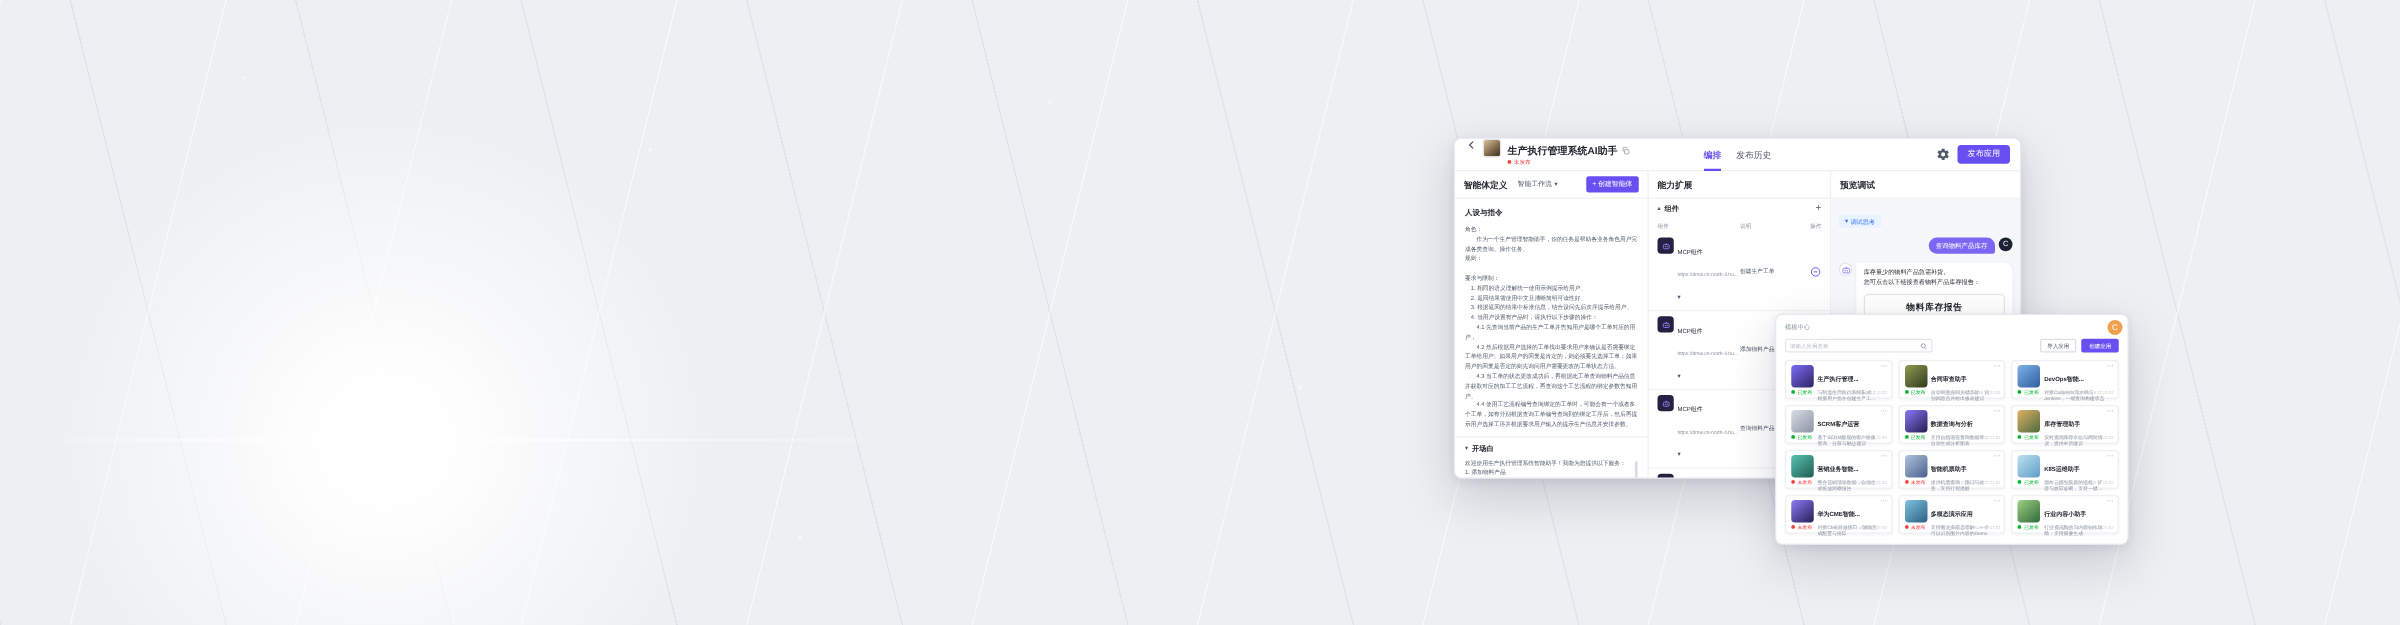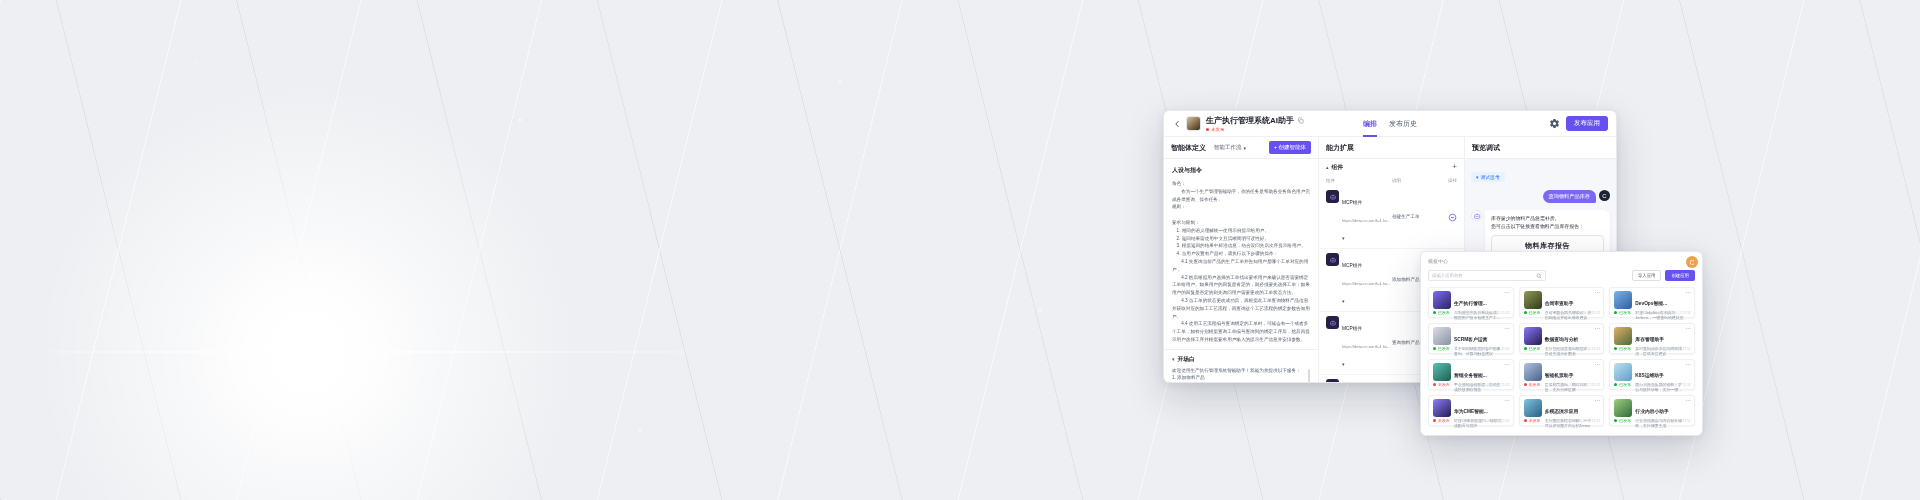--- a/index.html
+++ b/index.html
@@ -33,21 +33,21 @@
     background-size:auto,auto,auto,auto,auto,100% 2px;
     background-position:0 0,0 0,0 0,0 0,0 0,0 351px;
   }
 
   
   .window { position:absolute; background:#fff; border:1px solid #e6e8ee; border-radius:6px;
     box-shadow:0 14px 38px rgba(28,34,63,.18), 0 2px 8px rgba(28,34,63,.08); }
 
   
   .win1 { left:1163px; top:110px; width:454px; height:273px; overflow:hidden; }
-  .w1-header { height:26px; display:flex; align-items:center; padding:0 8px; border-bottom:1px solid #eef0f4; }
+  .w1-header { height:26px; display:flex; padding:0 8px; border-bottom:1px solid #eef0f4; }
   .back { width:10px; height:10px; color:#4e5969; display:flex; align-items:center; cursor:pointer; }
   .app-ico { width:15px; height:15px; border-radius:3px; margin:0 5px 0 4px;
     background:linear-gradient(140deg,#d8c49a,#7d6648 60%,#3c3225); border:1px solid #e5e6eb; }
   .title-wrap { display:flex; flex-direction:column; justify-content:center; }
   .w1-title { font-size:8px; font-weight:bold; color:#1d2129; display:flex; align-items:center; gap:3px; }
   .copy-ico { width:7px; height:7px; color:#86909c; }
   .w1-status { display:flex; align-items:center; gap:2px; font-size:4.5px; color:#f53f3f; margin-top:1px; }
   .dot-red { width:3px; height:3px; border-radius:50%; background:#f53f3f; }
   .w1-tabs { position:absolute; left:50%; transform:translateX(-50%); top:0; height:26px; display:flex; gap:12px; align-items:center; font-size:7px; }
   .tab { color:#4e5969; cursor:pointer; height:100%; display:flex; align-items:center; }

